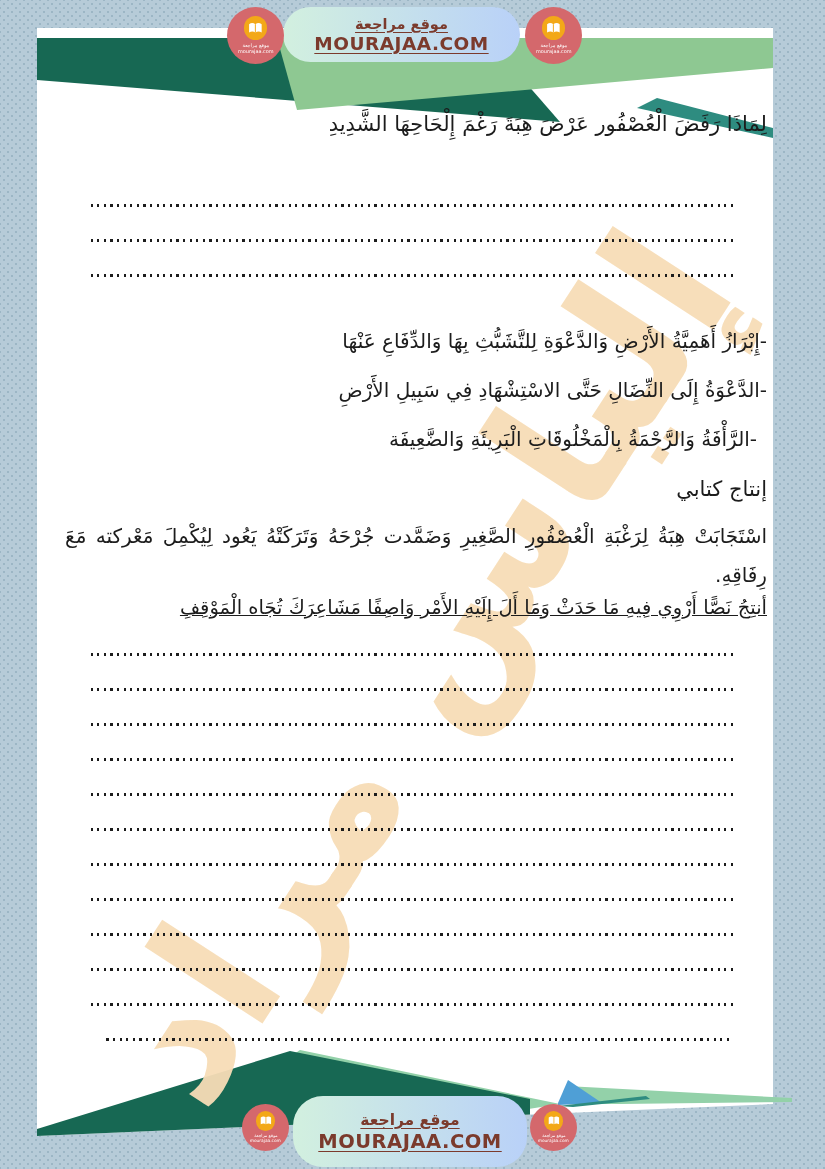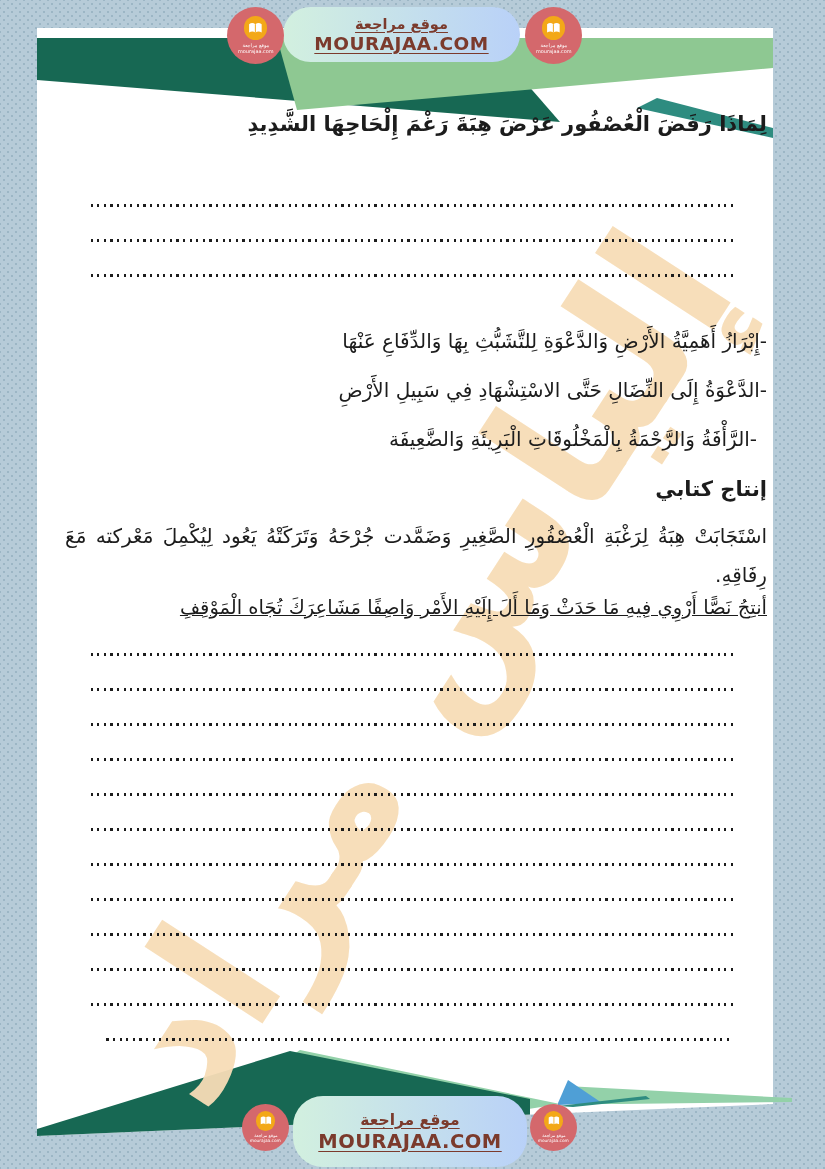--- a/index.html
+++ b/index.html
@@ -53,21 +53,21 @@
     position:absolute;left:30px;top:240px;width:700px;height:800px;
     display:flex;align-items:center;justify-content:center;
     transform:rotate(-57deg);
     font-size:185px;font-weight:bold;color:var(--watermark);
     white-space:nowrap;z-index:1;pointer-events:none;opacity:.95;
   }
 
   
   .content{position:absolute;inset:0;z-index:2;direction:rtl;color:var(--ink);}
   .row{position:absolute;white-space:nowrap;}
-  .b{font-weight:bold;}
+  .b{font-weight:normal;}
   .q1{top:84px;right:6px;font-size:21px;}
   .q2{top:246px;right:6px;font-size:20px;}
   .opt1{top:301px;right:6px;font-size:20px;}
   .opt2{top:350px;right:6px;font-size:20px;}
   .opt3{top:399px;right:16px;font-size:20px;}
   .h-writing{top:449px;right:6px;font-size:21px;}
   .para{top:489px;right:6px;left:28px;font-size:20px;line-height:39px;
     white-space:normal;text-align:justify;}
   .instr{top:568px;right:6px;font-size:19.5px;text-decoration:underline;}
 

